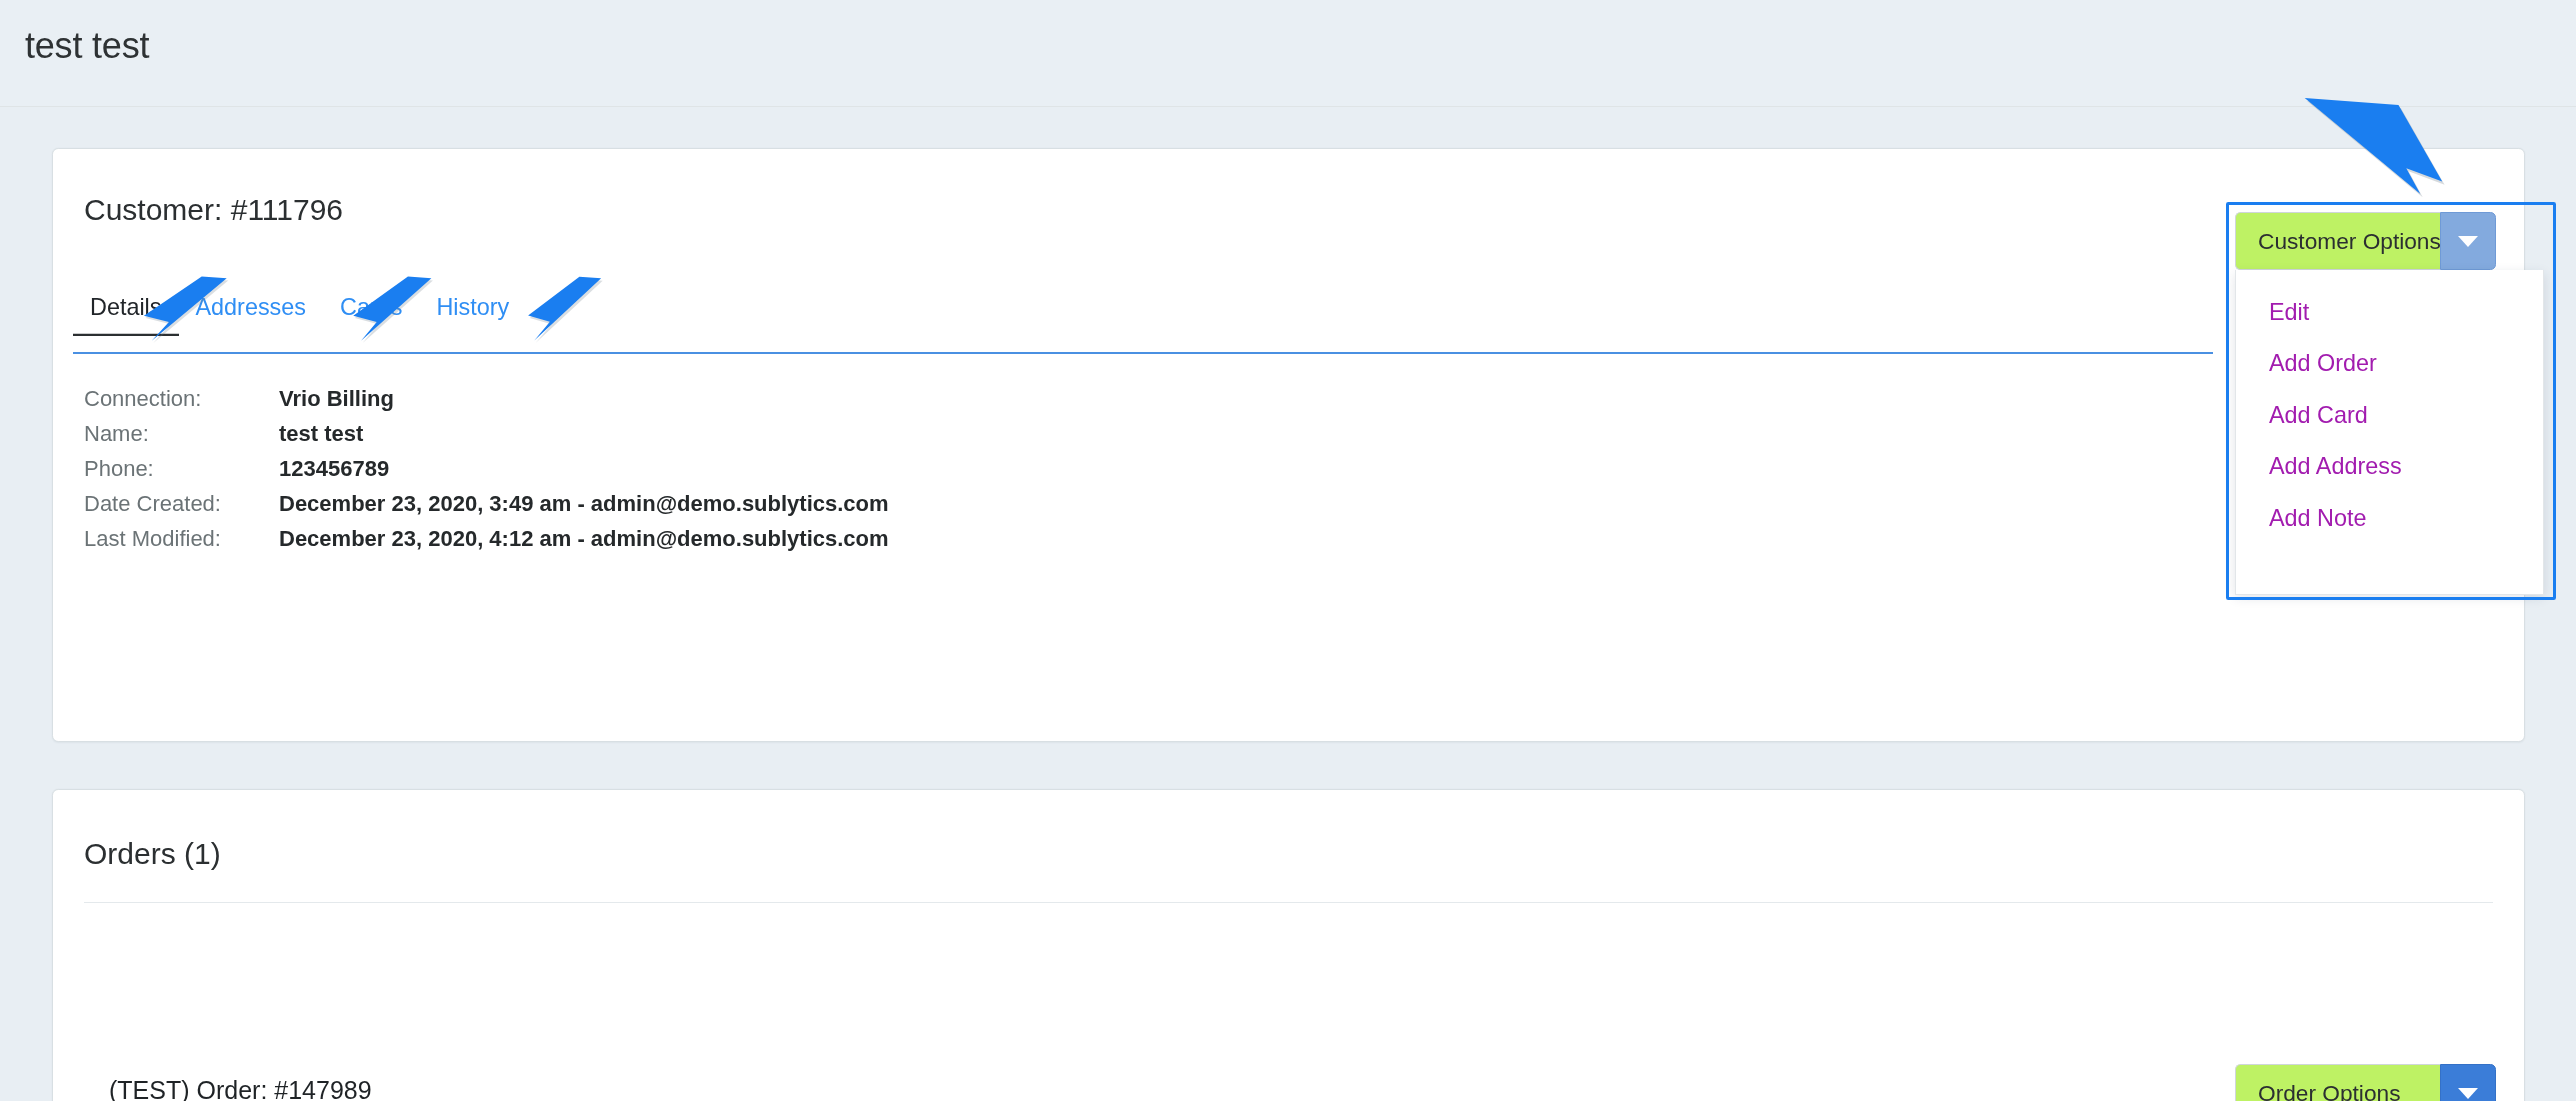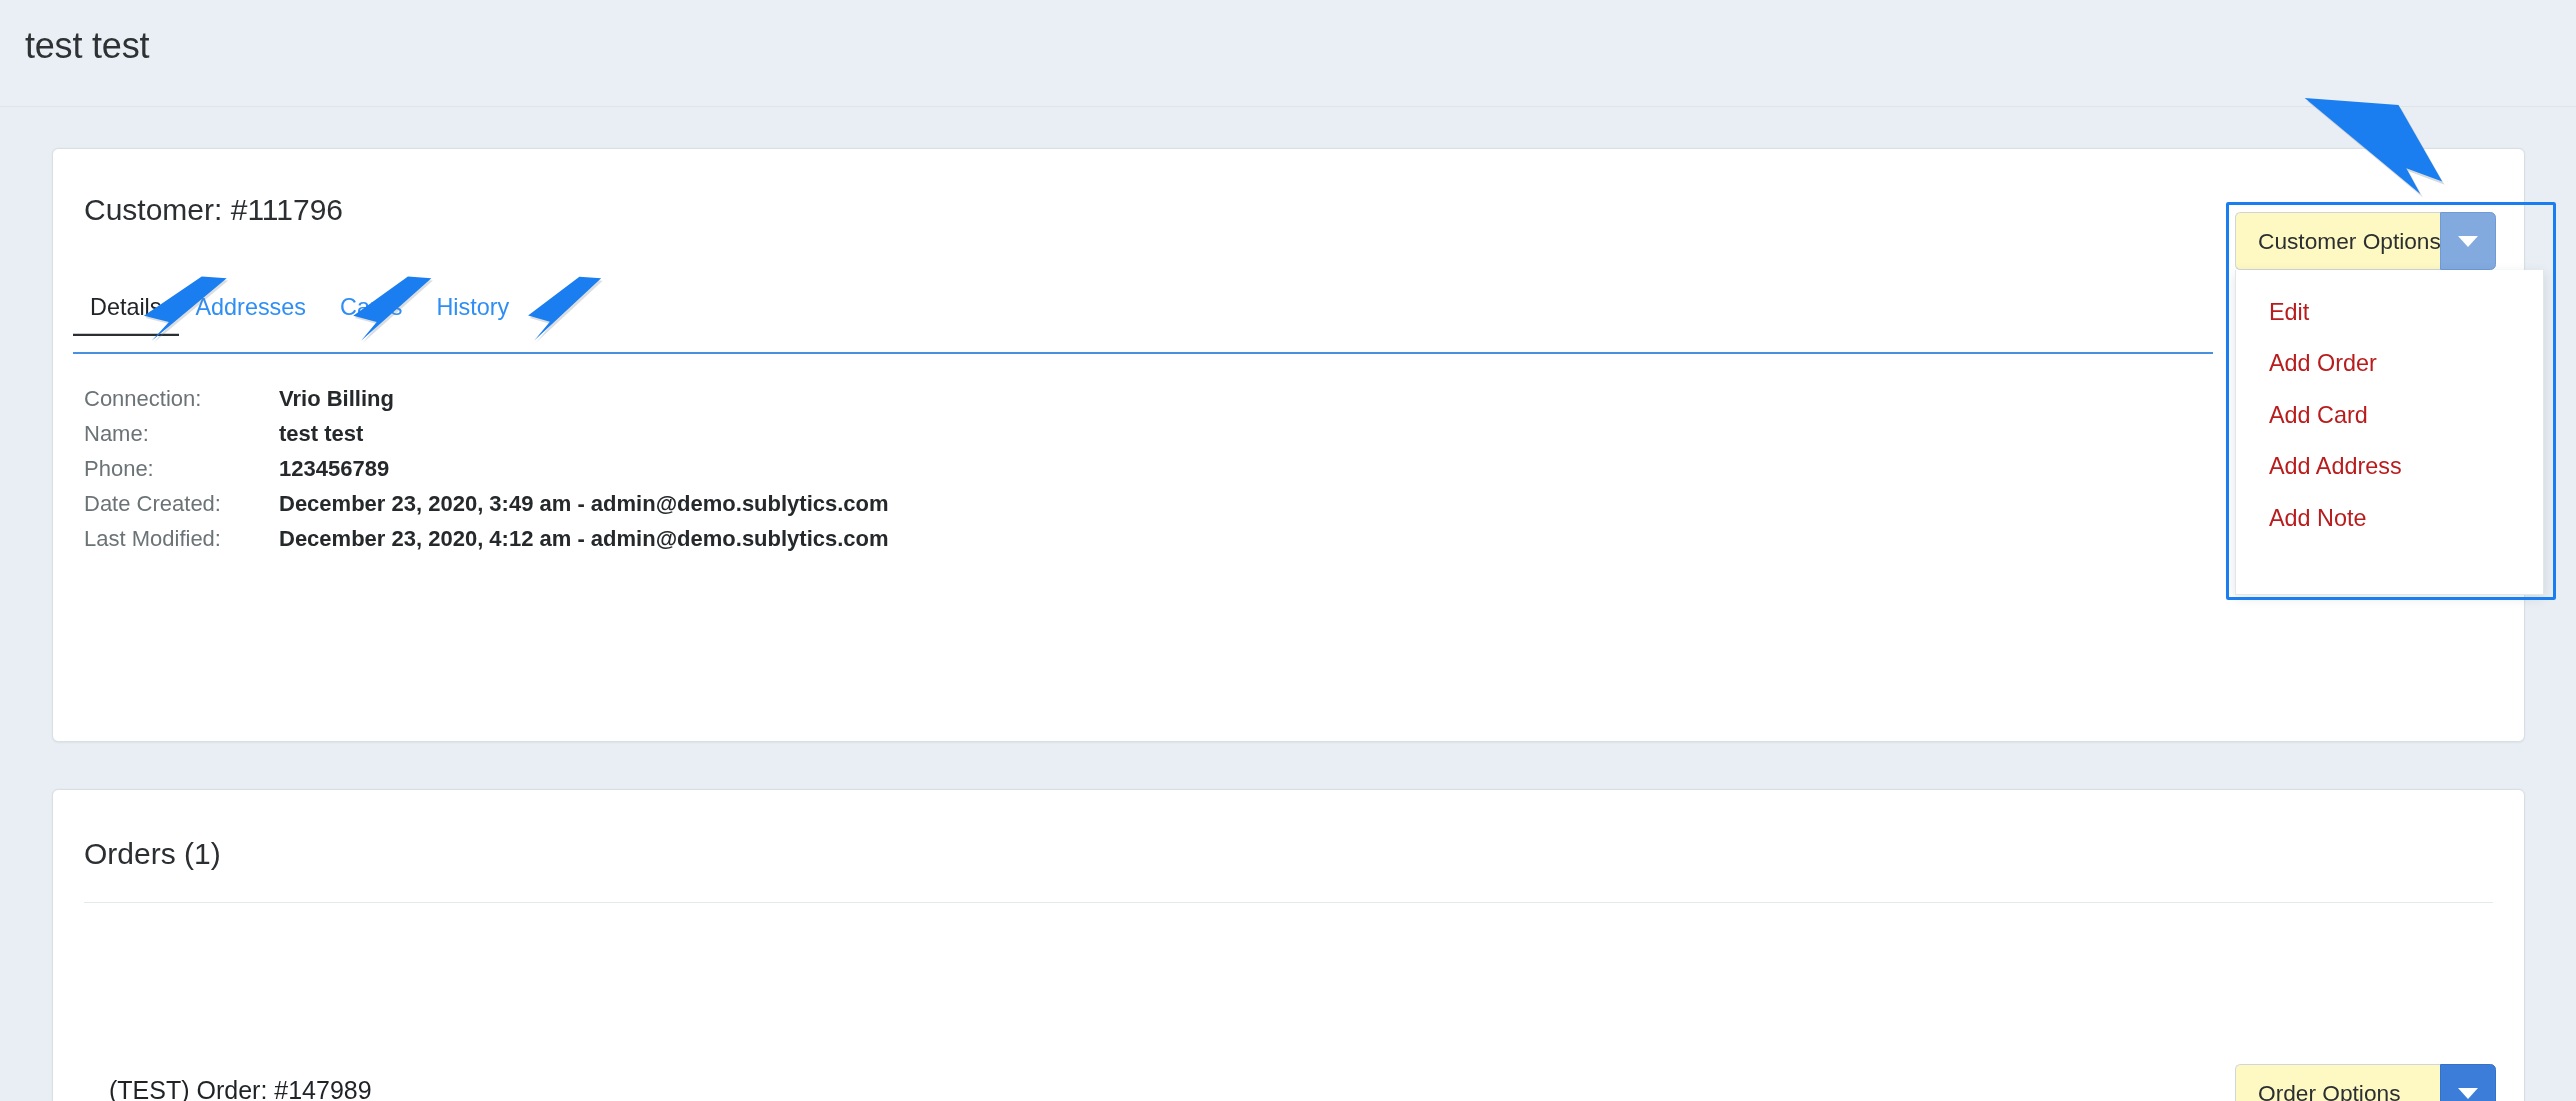--- a/index.html
+++ b/index.html
@@ -94,21 +94,21 @@
   }
   .order-heading {
     position: absolute; left: 109px; top: 1076px;
     font-size: 25px; color: #1f2326; font-weight: 400;
     white-space: nowrap;
   }
 
   
   .split-btn { position: absolute; display: flex; align-items: stretch; }
   .split-main {
-    background: #fef9c3;
+    background: #bef264;
     border: 0.8px solid #cfd6da;
     border-right: none;
     border-radius: 5.5px 0 0 5.5px;
     padding: 16px 22px;
     display: flex; align-items: center;
     font-size: 22.7px; color: #2b2f31;
     white-space: nowrap;
     font-family: "Liberation Sans", sans-serif;
     cursor: pointer;
   }
@@ -137,21 +137,21 @@
   #customer-dropdown {
     position: absolute; left: 2235px; top: 270px;
     width: 309px; height: 325px;
     background: #ffffff;
     border: 0.8px solid #e2e6e9;
     border-top: none;
     box-shadow: 0 3.1px 11px rgba(30,50,80,0.13);
     padding-top: 17px;
   }
   .menu-item {
-    font-size: 23.4px; color: #b91c1c; line-height: 1;
+    font-size: 23.4px; color: #a21caf; line-height: 1;
     padding: 14px 0 14px 33px;
     cursor: pointer; white-space: nowrap;
     font-family: "Liberation Sans", sans-serif;
   }
 
   
   #dropdown-highlight {
     position: absolute; left: 2226px; top: 202px;
     width: 330px; height: 398px;
     border: 3.9px solid #1a7ef0;

